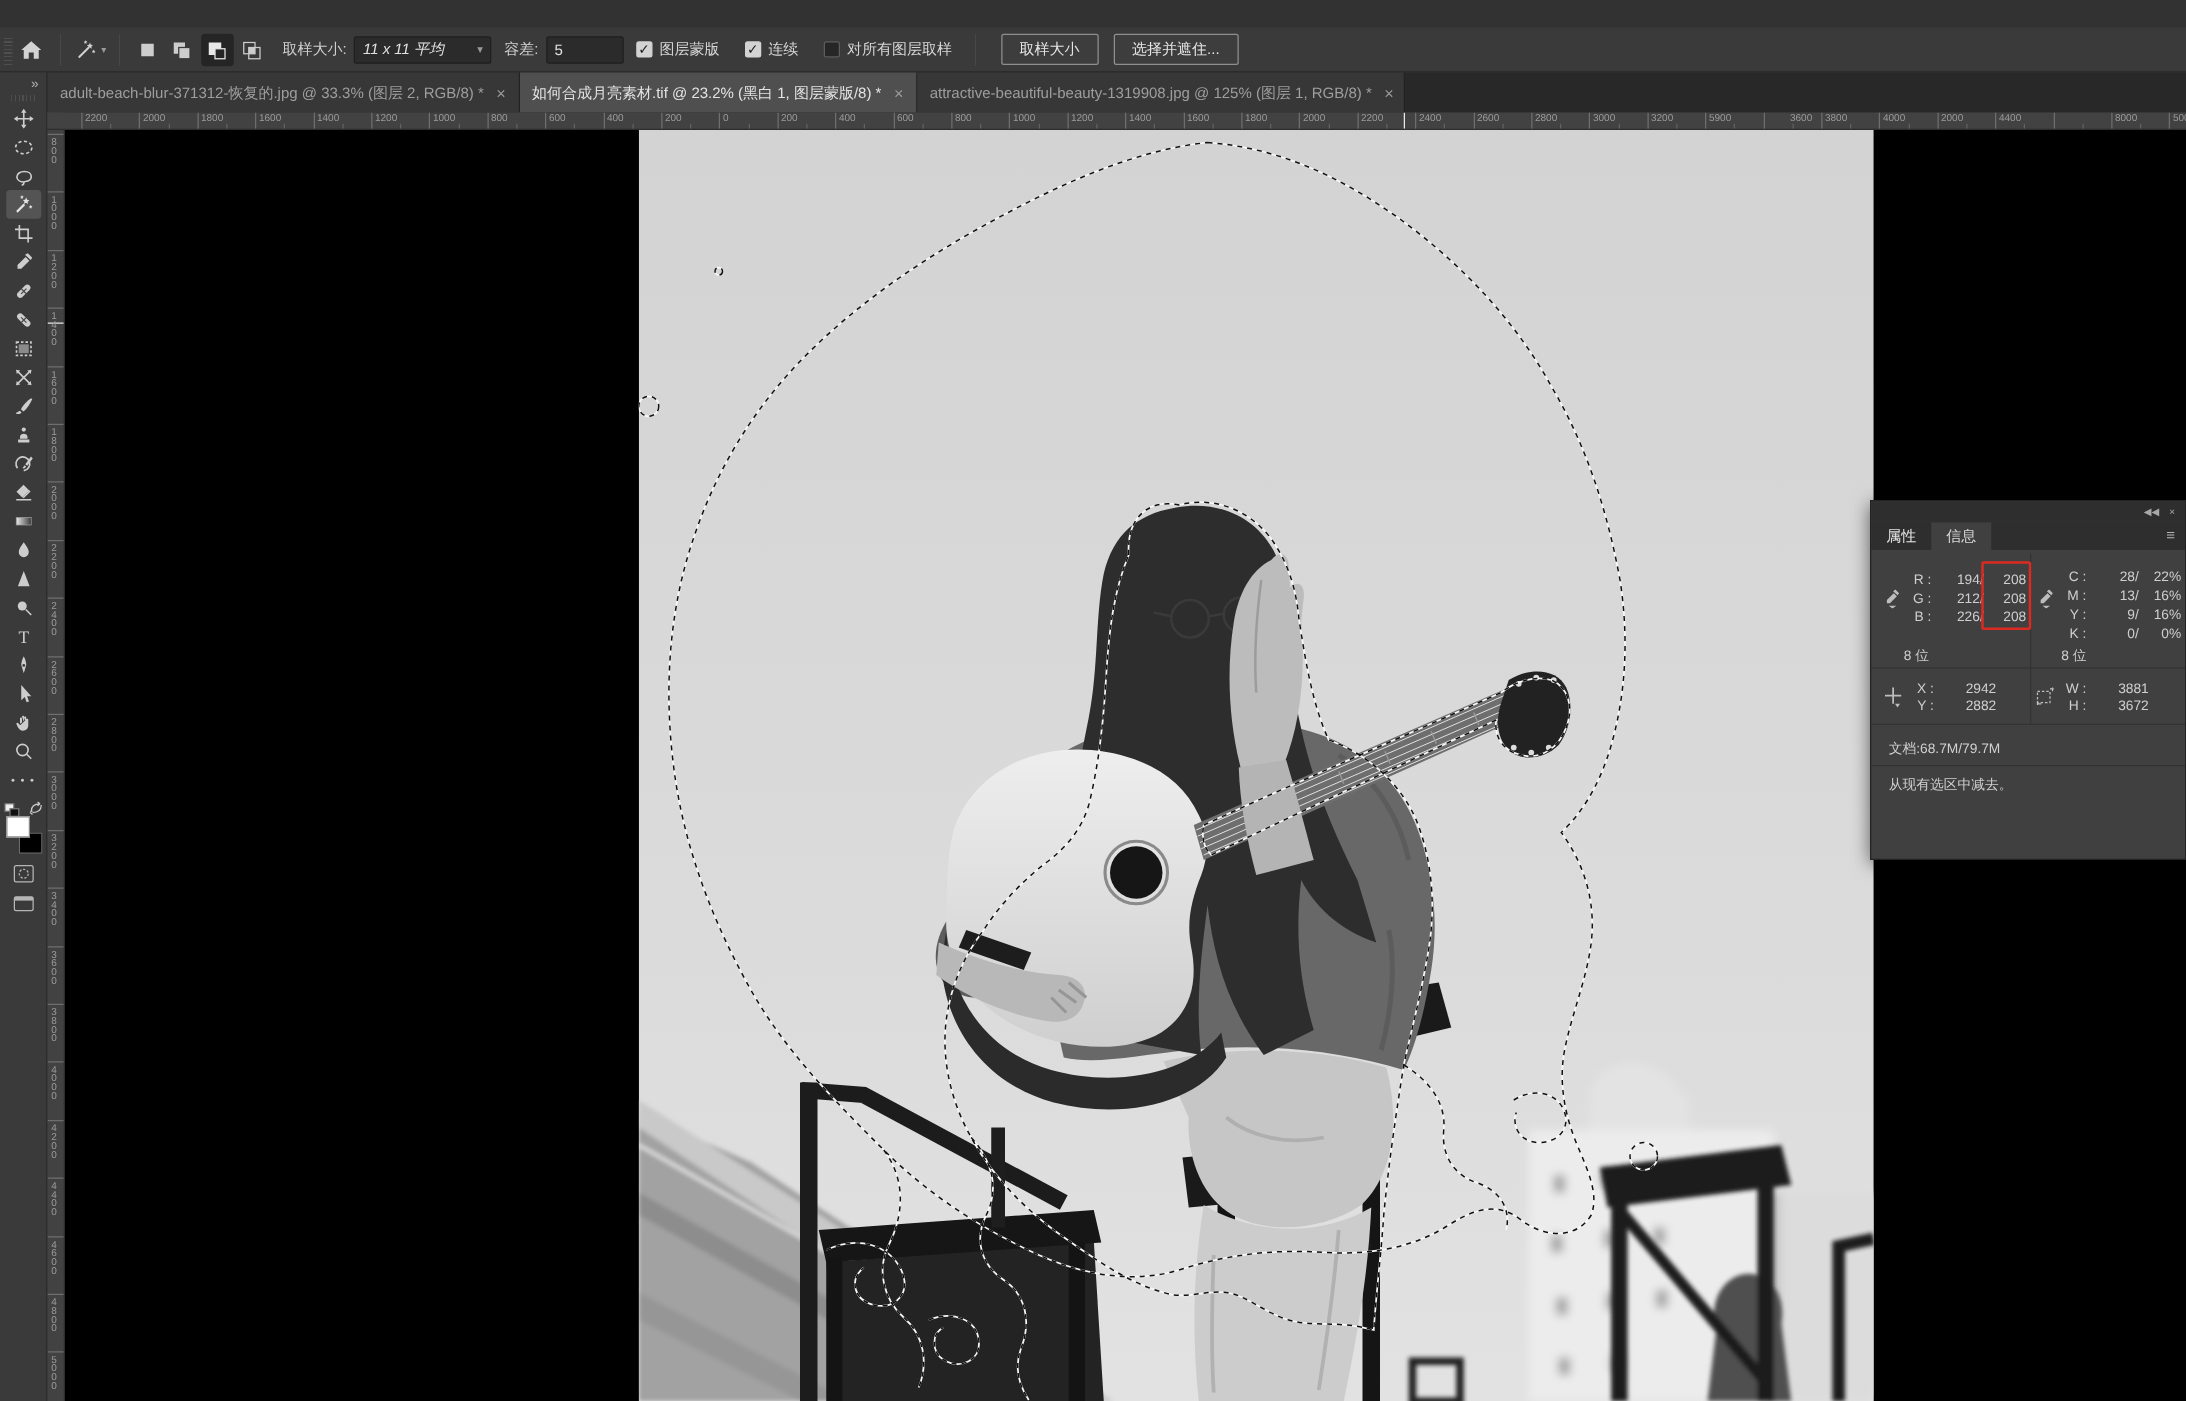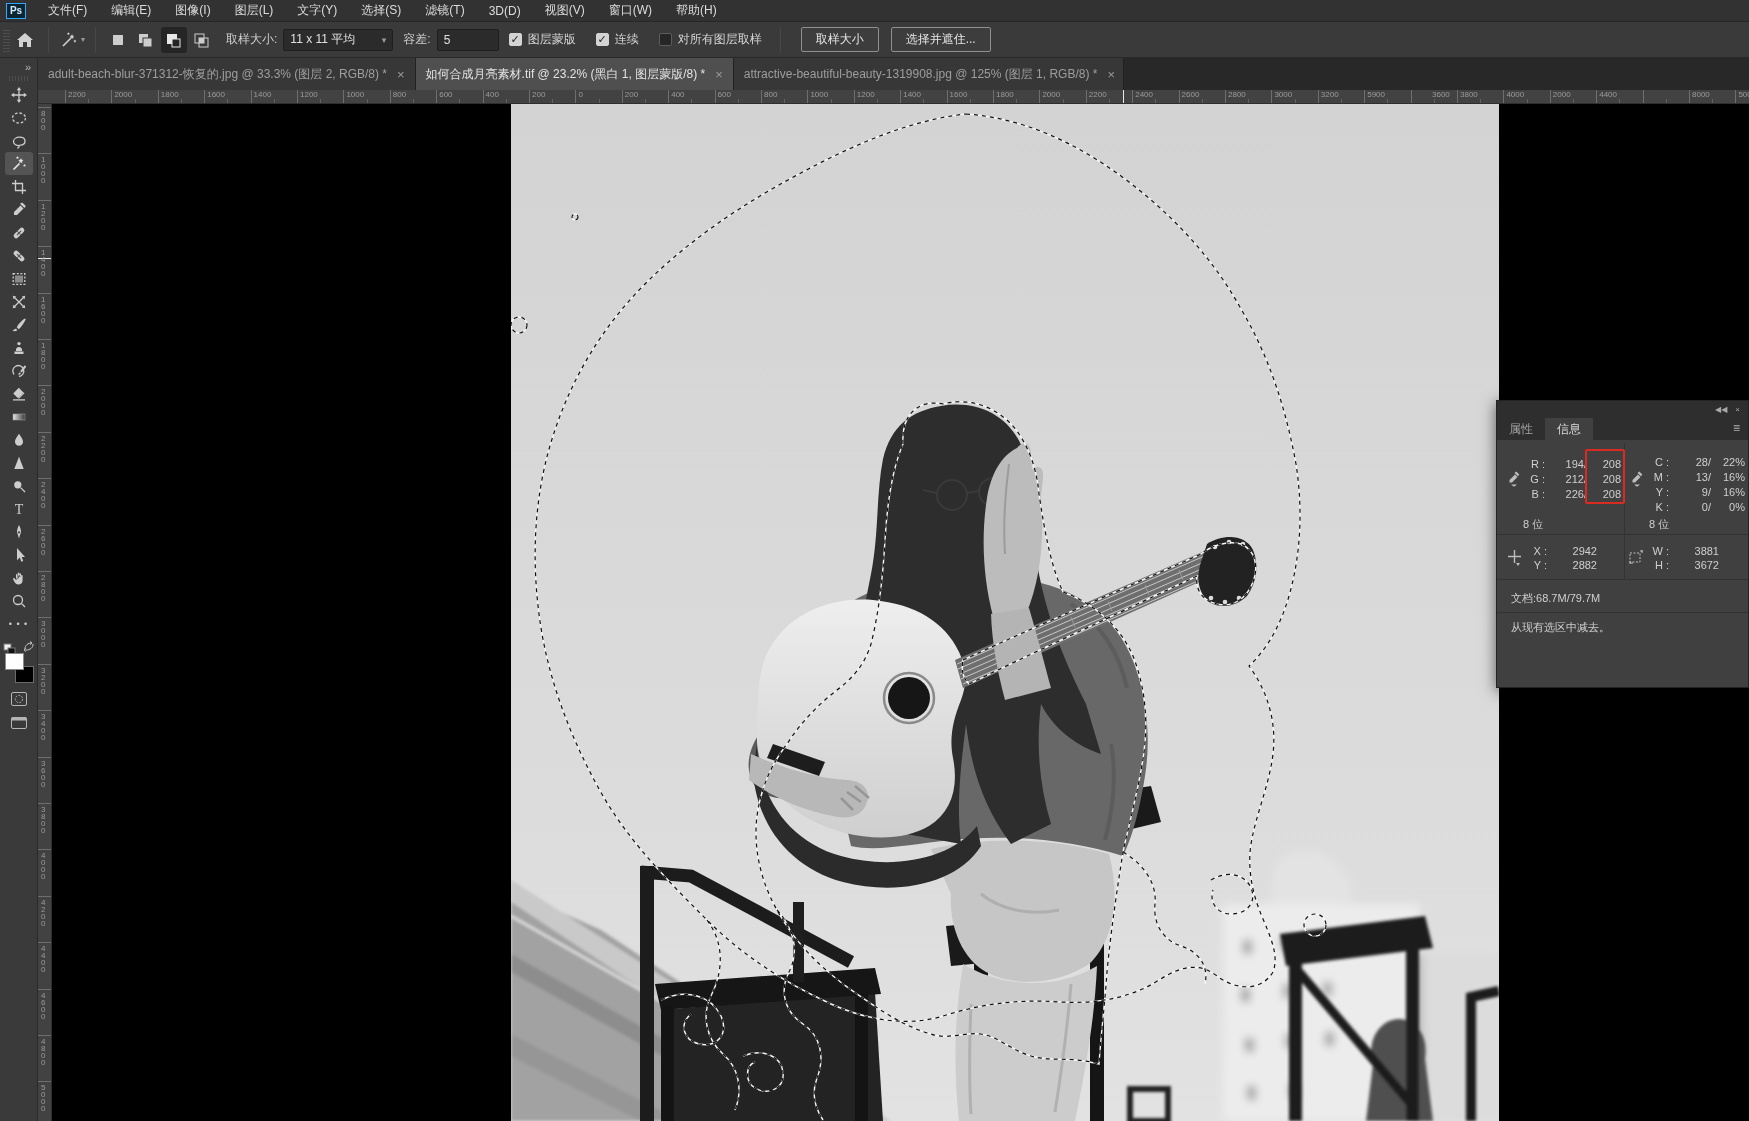--- a/index.html
+++ b/index.html
@@ -18,21 +18,21 @@
   #optionsbar { position:absolute; left:0; top:22px; width:1749px; height:36px; background:#3a3a3a;
                 border-bottom:1px solid #282828; display:flex; align-items:center; color:#d6d6d6; font-size:12px;}
   .grip { width:7px; height:24px; margin-left:3px;
           background:repeating-linear-gradient(0deg,#4e4e4e 0 1px,transparent 1px 3px); }
   .ob-sep { width:1px; height:26px; background:#2c2c2c; border-right:1px solid #474747; margin:0 8px; }
   .ob-icon { width:30px; height:28px; display:flex; align-items:center; justify-content:center; border-radius:3px;}
   .mode-icon { width:26px; height:26px; display:flex; align-items:center; justify-content:center; border-radius:3px; margin:0 1px;}
   .mode-icon.active { background:#252525; }
   .ob-label { margin:0 6px 0 10px; color:#cfcfcf; }
   .ob-select { background:#2b2b2b; border:1px solid #1f1f1f; border-radius:2px; height:22px; min-width:110px;
-               display:flex; align-items:center; justify-content:space-between; padding:0 6px; color:#e0e0e0;}
+               display:flex; align-items:center; justify-content:space-between; padding:0 6px; color:#e0e0e0;font-style:italic;}
   .ob-select .chev { color:#9a9a9a; font-size:9px; margin-left:10px; }
   .ob-input { background:#2b2b2b; border:1px solid #1f1f1f; border-radius:2px; height:22px; width:62px;
               color:#e0e0e0; font-size:12px; padding:0 6px; outline:none; font-family:inherit;}
   .ob-check { display:flex; align-items:center; margin:0 10px; cursor:default;}
   .cb-box { width:13px; height:13px; background:#262626; border:1px solid #5c5c5c; border-radius:2px; margin-right:6px;
             display:flex; align-items:center; justify-content:center; font-size:11px; color:#1d1d1d;}
   .ob-check.on .cb-box { background:#d3d3d3; border-color:#d3d3d3; }
   .ob-btn { background:#3d3d3d; border:1px solid #8f8f8f; border-radius:2px; color:#e4e4e4; font-size:12px;
             padding:3px 14px; margin-left:12px; cursor:default;}
 
@@ -80,21 +80,21 @@
   .ants-w { fill:none; stroke:#f8f8f8; stroke-width:1.4; }
   .ants-b { fill:none; stroke:#101010; stroke-width:1.2; stroke-dasharray:4 4; }
 
   
   #infopanel { position:absolute; left:1496px; top:400px; width:253px; height:288px; background:#404040;
                border:1px solid #232323; box-shadow:0 3px 14px rgba(0,0,0,.6); color:#cfcfcf; font-size:11px;}
   #ip-top { position:absolute; left:0; top:0; width:100%; height:16px; background:#2e2e2e;
             display:flex; align-items:center; justify-content:flex-end; color:#a8a8a8; font-size:8px;}
   #ip-top span { margin-right:8px; }
   #ip-tabs { position:absolute; left:0; top:16px; width:100%; height:23px; background:#2e2e2e; display:flex; align-items:flex-end;}
-  .ip-tab { height:22px; padding:0 12px; display:flex; align-items:center; font-size:12px; color:#a3a3a3;}
+  .ip-tab { height:22px; padding:0 12px; display:flex; align-items:center; font-size:12px; color:#e5e5e5;}
   .ip-tab.active { background:#404040; color:#d8d8d8; }
   #ip-menu { position:absolute; right:8px; top:20px; color:#b5b5b5; font-size:12px;}
   .ip-vdiv { position:absolute; left:127px; width:1px; background:#333333; }
   .ip-hdiv { position:absolute; left:0; width:100%; height:1px; background:#333333; }
   .ip-row { position:absolute; display:flex; width:100px; }
   .ip-row .lb { width:24px; text-align:right; }
   .ip-row .v1 { flex:1; text-align:right; }
   .ip-row .v2 { width:34px; text-align:right; }
   .ip-prow { position:absolute; display:flex; width:72px; }
   .ip-prow .lb { width:22px; text-align:right; }
@@ -103,34 +103,20 @@
   #ip-redbox { position:absolute; left:88px; top:48px; width:40px; height:55px; border:2px solid #da2b22; border-radius:2px;}
   #ip-doc { position:absolute; left:14px; top:190px; }
   #ip-hint { position:absolute; left:14px; top:219px; }
   .bits { position:absolute; font-size:11px; color:#cfcfcf; }
 </style>
 </head>
 <body>
 
 <div id="app">
 
-  <div id="menubar">
-    <div id="ps-logo">Ps</div>
-    <div class="menu-item">文件(F)</div>
-    <div class="menu-item">编辑(E)</div>
-    <div class="menu-item">图像(I)</div>
-    <div class="menu-item">图层(L)</div>
-    <div class="menu-item">文字(Y)</div>
-    <div class="menu-item">选择(S)</div>
-    <div class="menu-item">滤镜(T)</div>
-    <div class="menu-item">3D(D)</div>
-    <div class="menu-item">视图(V)</div>
-    <div class="menu-item">窗口(W)</div>
-    <div class="menu-item">帮助(H)</div>
-  </div>
 
   <div id="optionsbar">
     <div class="grip"></div>
     <div class="ob-icon">
       <svg width="18" height="16" viewBox="0 0 18 16">
           <path fill="#d2d2d2" d="M9 1 1 8h2v7h4v-5h4v5h4V8h2z"></path>
         </svg>
     </div>
     <div class="ob-sep"></div>
     <div class="ob-icon">

